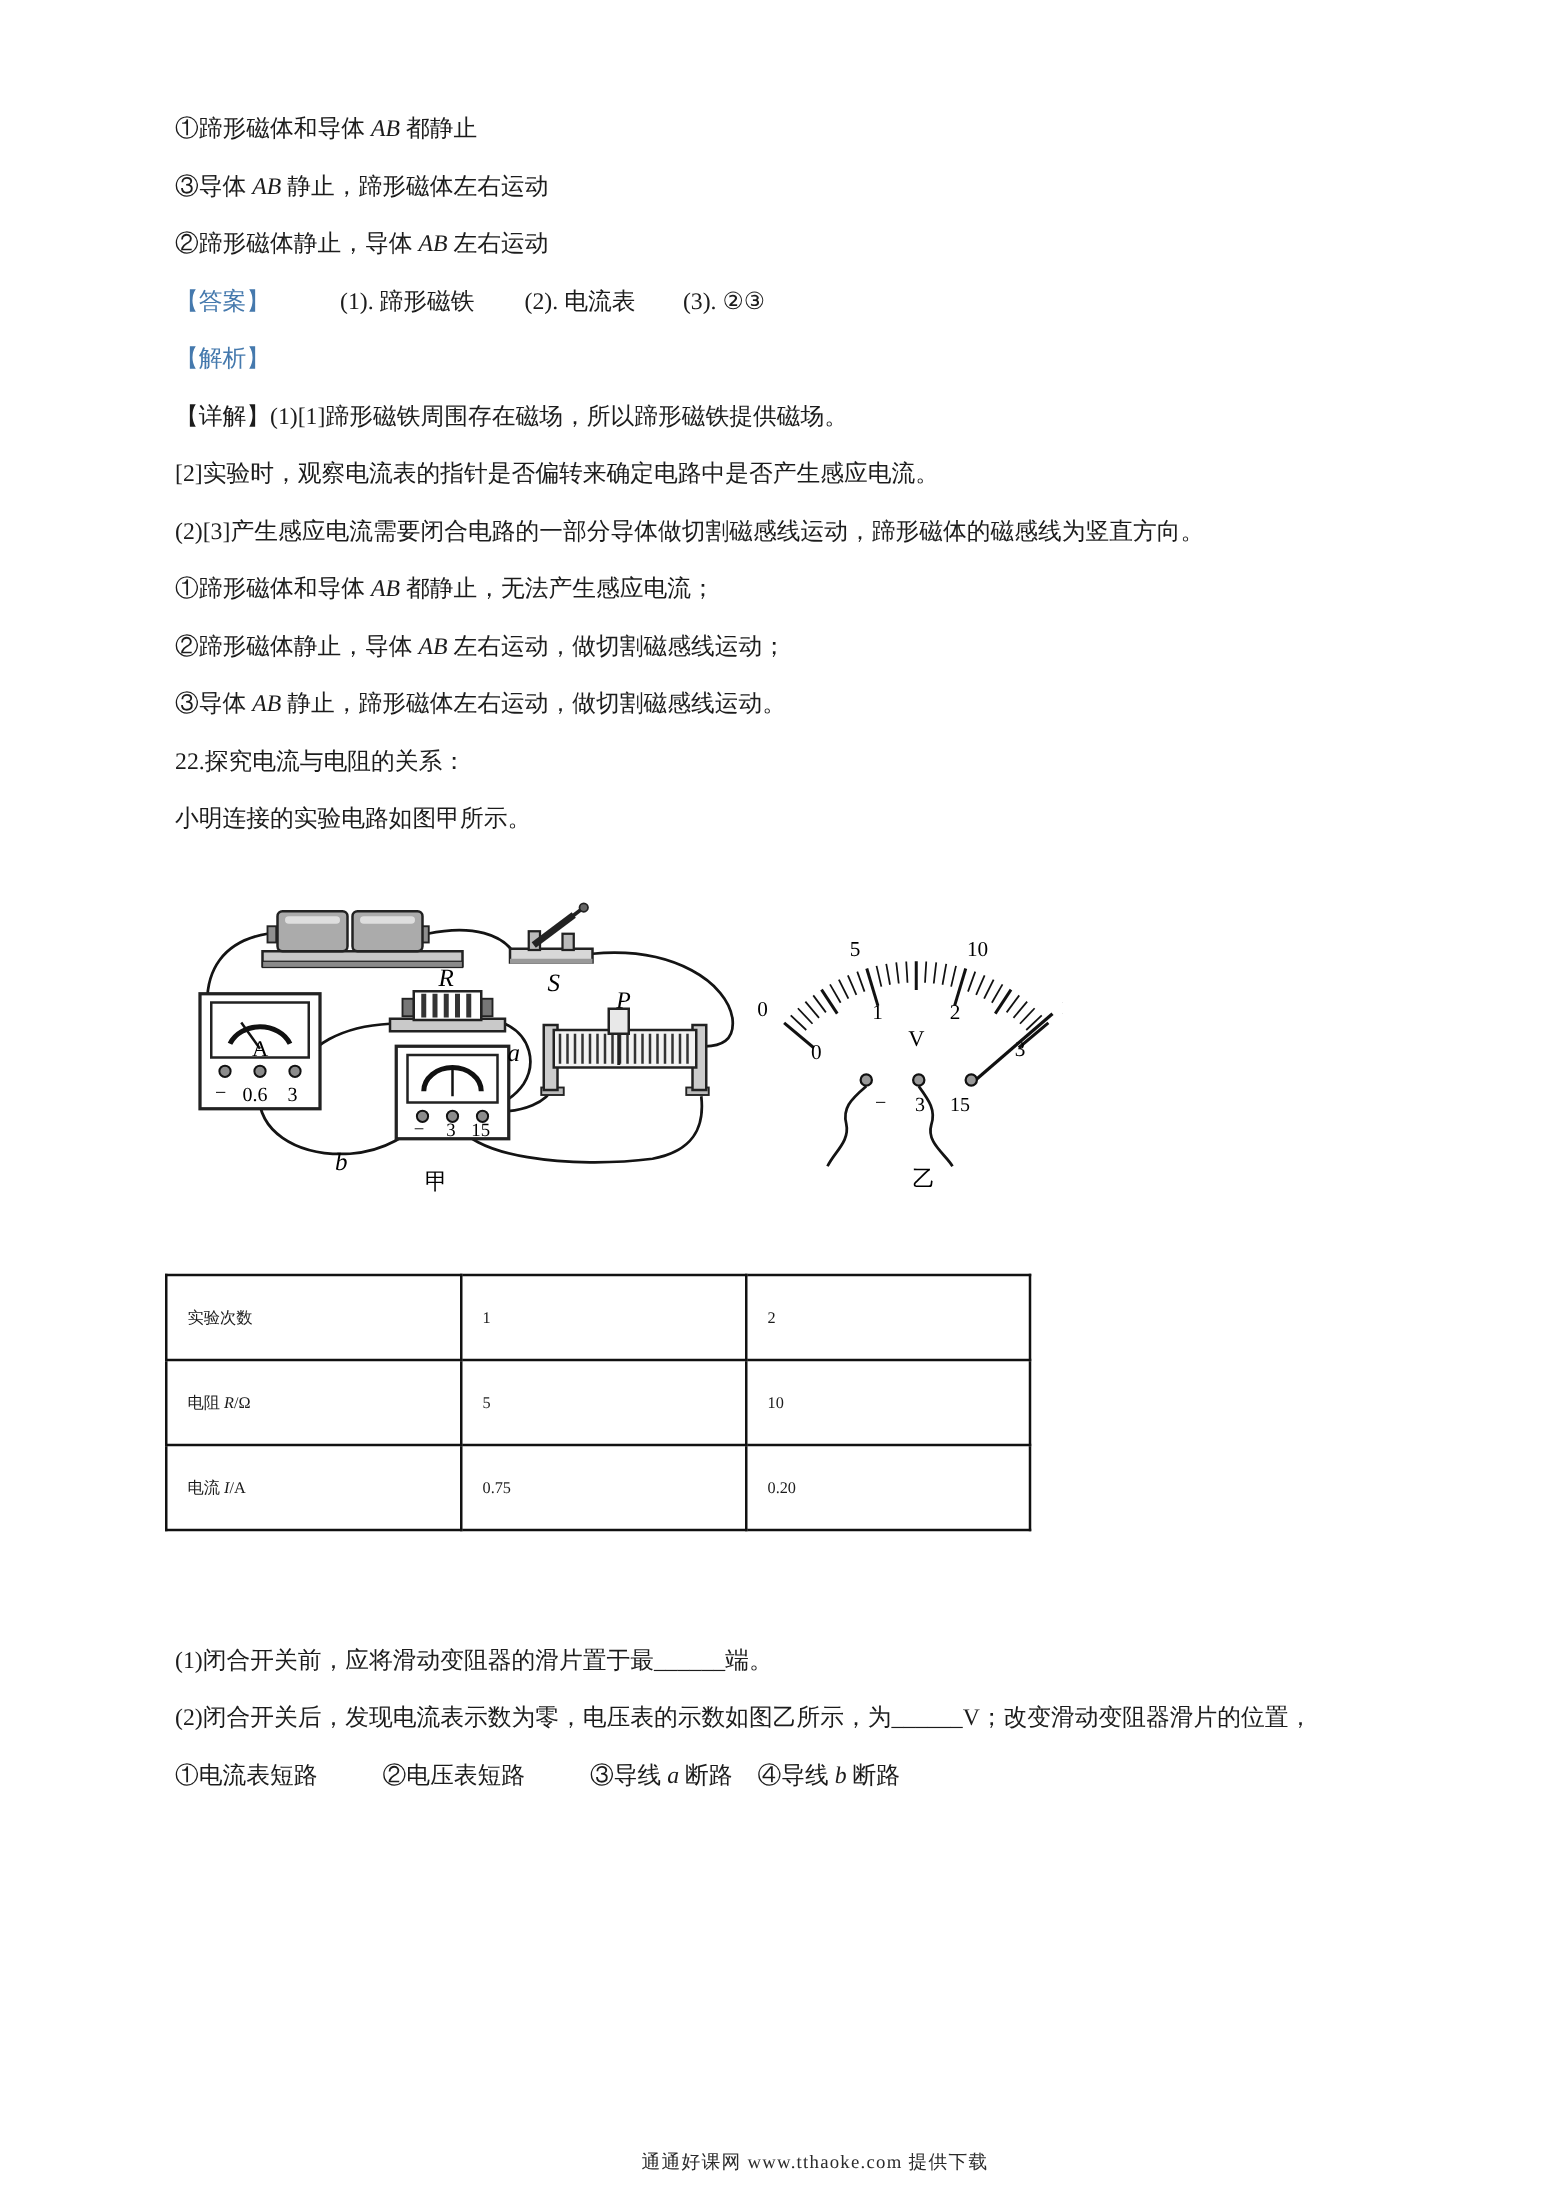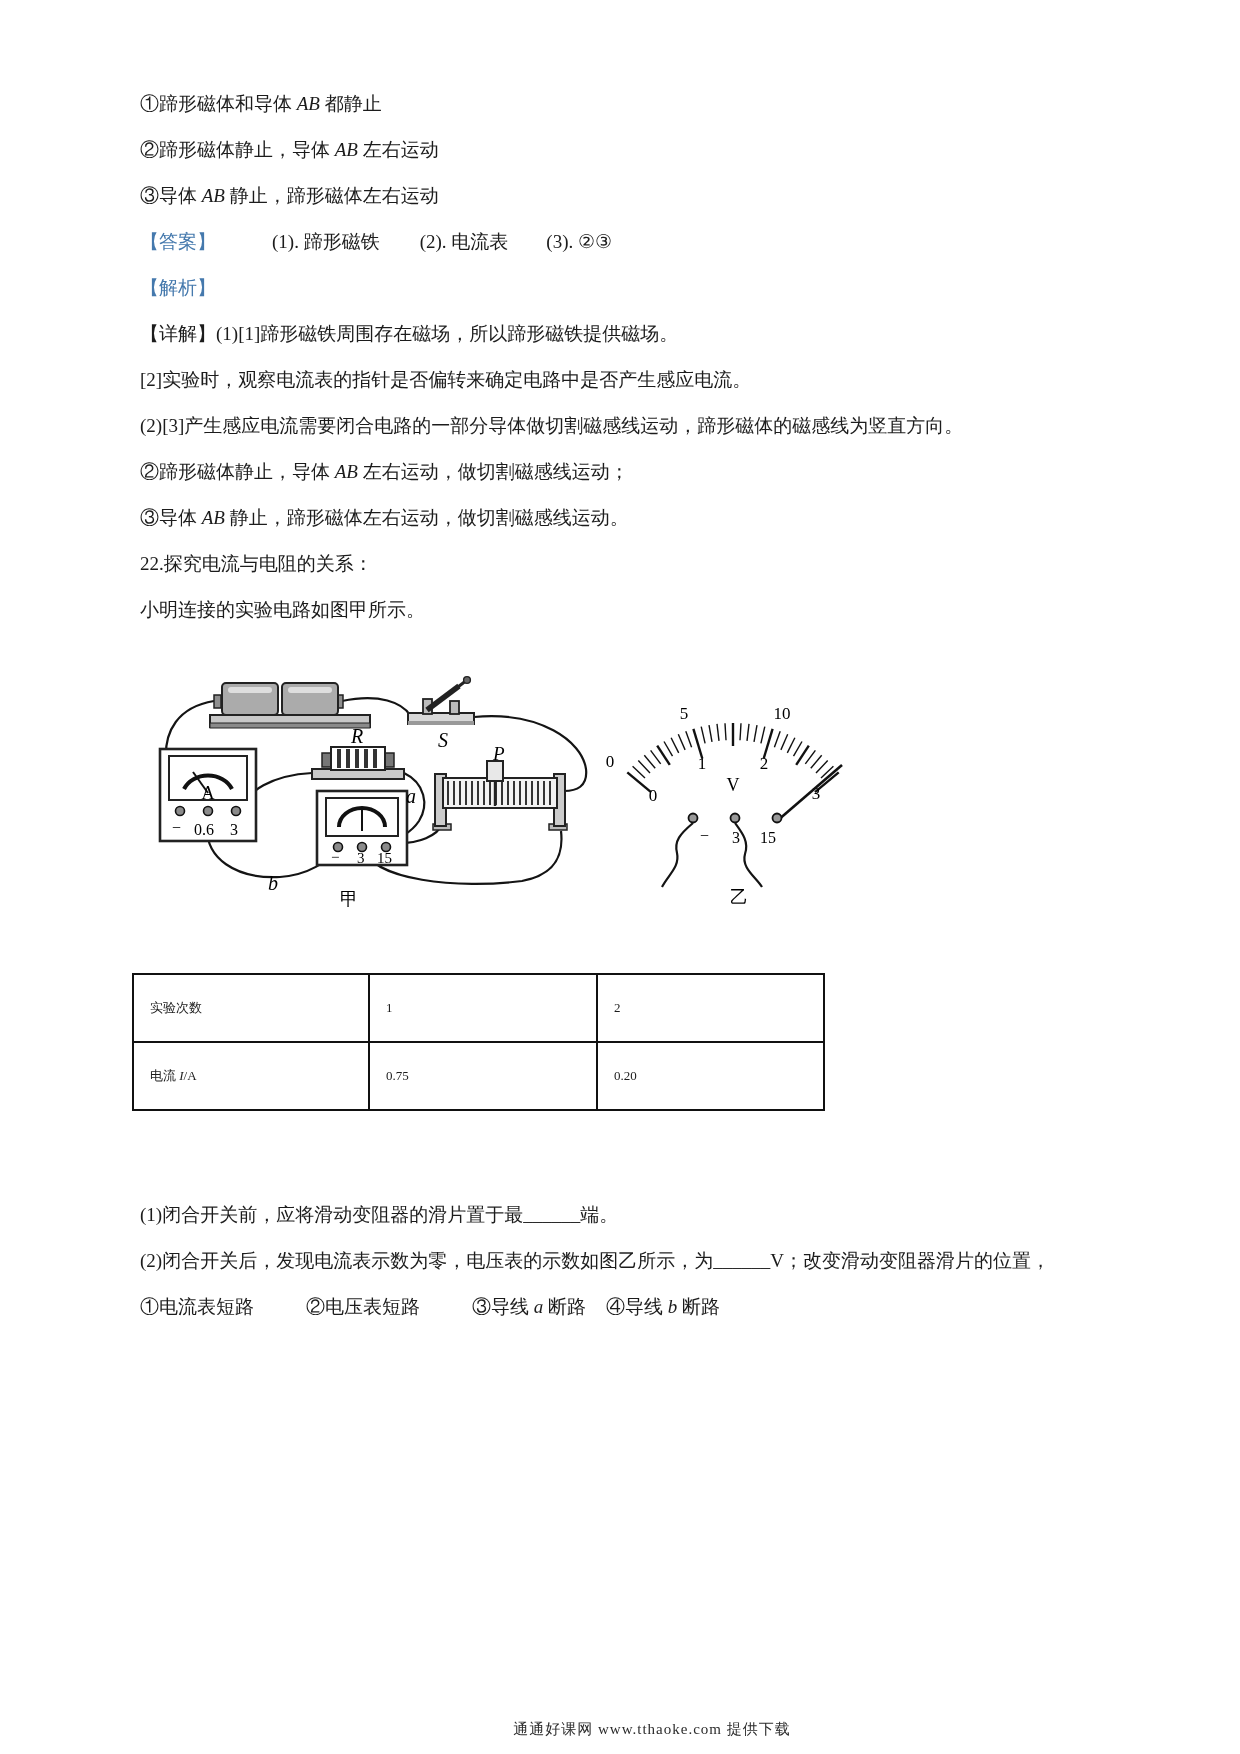--- a/index.html
+++ b/index.html
@@ -34,32 +34,33 @@
   svg text{font-family:"Liberation Serif","DejaVu Serif",serif;}
 </style>
 </head>
 <body>
 
 <div class="page">
   <div class="content">
 
     <p class="line"><span>①蹄形磁体和导体 </span><i class="var">AB</i><span> 都静止</span></p>
 
+    <p class="line"><span>③导体 </span><i class="var">AB</i><span> 静止，蹄形磁体左右运动</span></p>
+
     <p class="line"><span>②蹄形磁体静止，导体 </span><i class="var">AB</i><span> 左右运动</span></p>
-
-    <p class="line"><span>③导体 </span><i class="var">AB</i><span> 静止，蹄形磁体左右运动</span></p>
 
     <p class="line"><span class="blue">【答案】</span><span class="ans-part1">(1). 蹄形磁铁</span><span class="ans-part2">(2). 电流表</span><span class="ans-part3">(3). ②③</span></p>
 
     <p class="line"><span class="blue">【解析】</span></p>
 
     <p class="line">【详解】(1)[1]蹄形磁铁周围存在磁场，所以蹄形磁铁提供磁场。</p>
     <p class="line">[2]实验时，观察电流表的指针是否偏转来确定电路中是否产生感应电流。</p>
     <p class="line">(2)[3]产生感应电流需要闭合电路的一部分导体做切割磁感线运动，蹄形磁体的磁感线为竖直方向。</p>
 
+    <p class="line"><span>①蹄形磁体和导体 </span><i class="var">AB</i><span> 都静止，无法产生感应电流；</span></p>
 
     <p class="line"><span>②蹄形磁体静止，导体 </span><i class="var">AB</i><span> 左右运动，做切割磁感线运动；</span></p>
 
     <p class="line"><span>③导体 </span><i class="var">AB</i><span> 静止，蹄形磁体左右运动，做切割磁感线运动。</span></p>
 
 
     <p class="line">22.探究电流与电阻的关系：</p>
     <p class="line">小明连接的实验电路如图甲所示。</p>
 
     <div class="figure-wrap">
@@ -239,20 +240,25 @@
     </div>
 
     <table class="qtable">
       <tbody>
           <tr>
         <td class="col-h"><span>实验次数</span><i class="var"></i><span></span></td>
         <td class="col-1">1</td>
         <td class="col-2">2</td>
       </tr>
       <tr>
+        <td class="col-h"><span>电阻 </span><i class="var">R</i><span>/Ω</span></td>
+        <td class="col-1">5</td>
+        <td class="col-2">10</td>
+      </tr>
+      <tr>
         <td class="col-h"><span>电流 </span><i class="var">I</i><span>/A</span></td>
         <td class="col-1">0.75</td>
         <td class="col-2">0.20</td>
       </tr>
     </tbody>
       </table>
 
     <div class="q-block">
       <p class="line">(1)闭合开关前，应将滑动变阻器的滑片置于最______端。</p>
       <p class="line">(2)闭合开关后，发现电流表示数为零，电压表的示数如图乙所示，为______V；改变滑动变阻器滑片的位置，</p>

